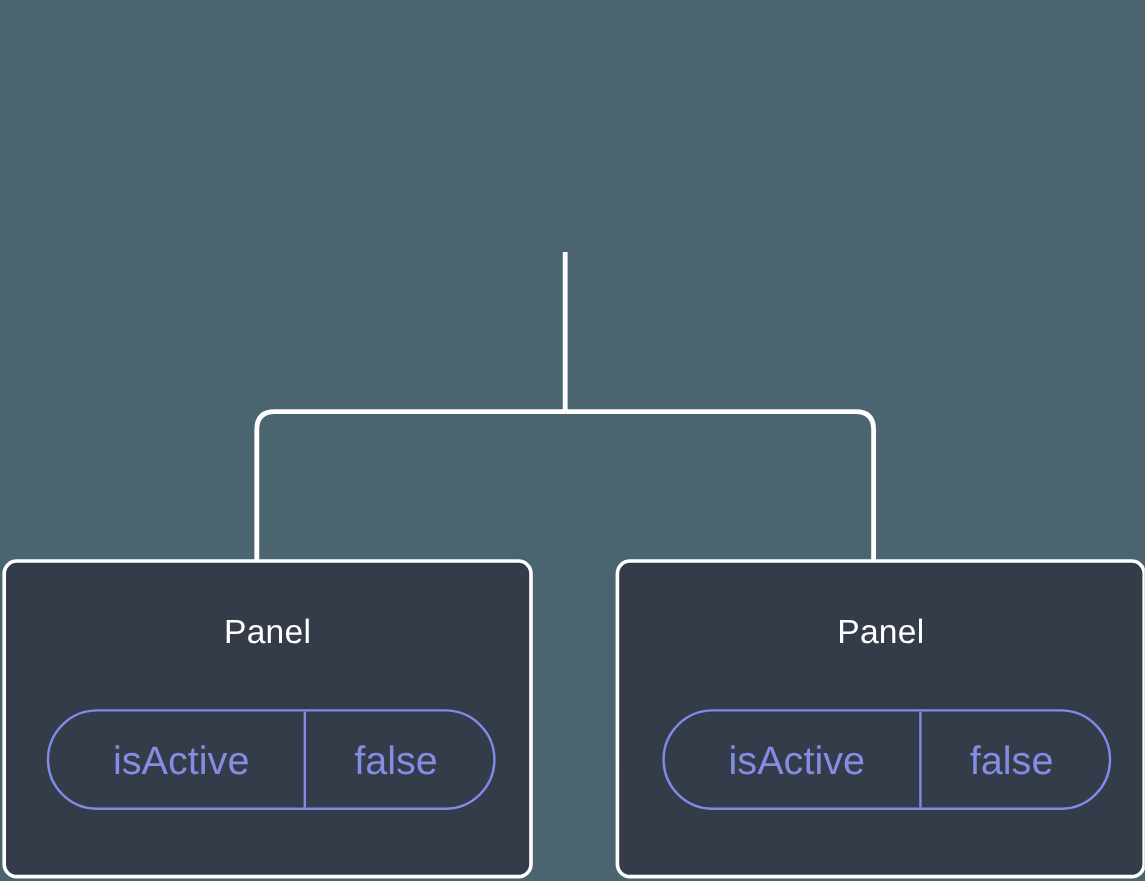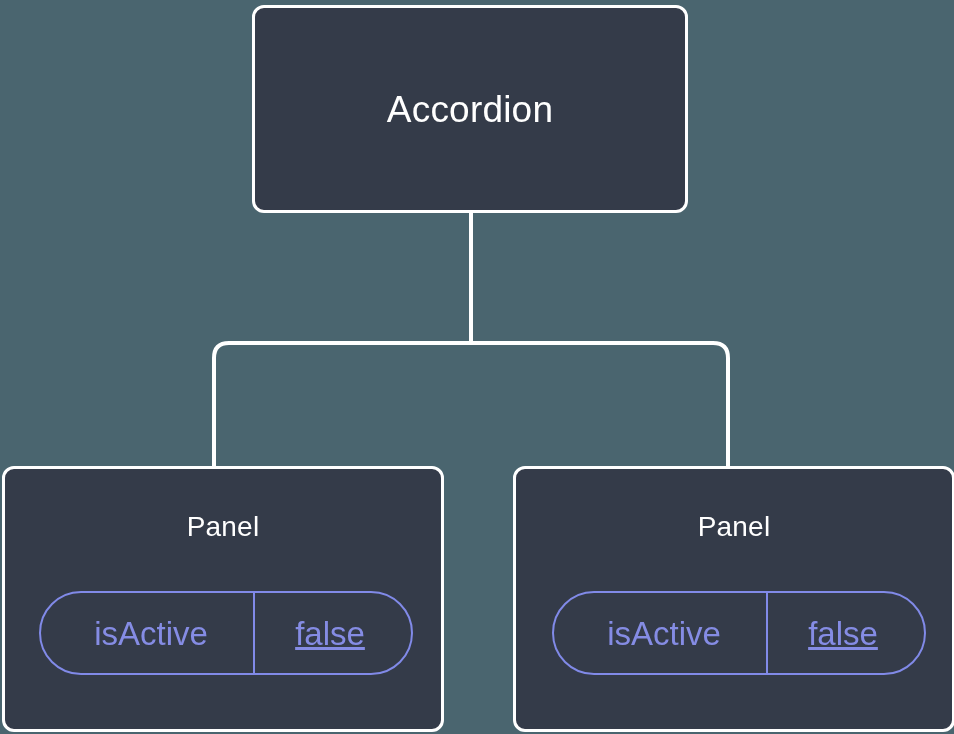--- a/index.html
+++ b/index.html
@@ -113,39 +113,35 @@
 
   .state-badge-key {
     flex: 0 0 214px;
     border-right: 2px solid #818ae8;
     padding-left: 8px;
   }
 
   .state-badge-value {
     flex: 1 1 auto;
     padding-right: 6px;
-    text-decoration: underline;
   }
 </style>
 </head>
 <body>
 
 <div id="diagram-root">
 
   <svg id="connector-layer" viewBox="0 0 954 734" width="954" height="734" aria-hidden="true">
 
     <path d="M 471 210 L 471 343" fill="none" stroke="#ffffff" stroke-width="4" stroke-linecap="butt"></path>
 
     <path d="M 471 343 L 229 343 Q 214 343 214 358 L 214 470" fill="none" stroke="#ffffff" stroke-width="4" stroke-linecap="butt"></path>
     <path d="M 471 343 L 713 343 Q 728 343 728 358 L 728 470" fill="none" stroke="#ffffff" stroke-width="4" stroke-linecap="butt"></path>
   </svg>
 
-  <div class="node-box" id="node-accordion">
-    <span class="node-title">Accordion</span>
-  </div>
 
   <div class="node-box" id="node-panel-left">
     <span class="node-title">Panel</span>
     <div class="state-badge">
       <span class="state-badge-key">isActive</span>
       <span class="state-badge-value">false</span>
     </div>
   </div>
 
   <div class="node-box" id="node-panel-right">

